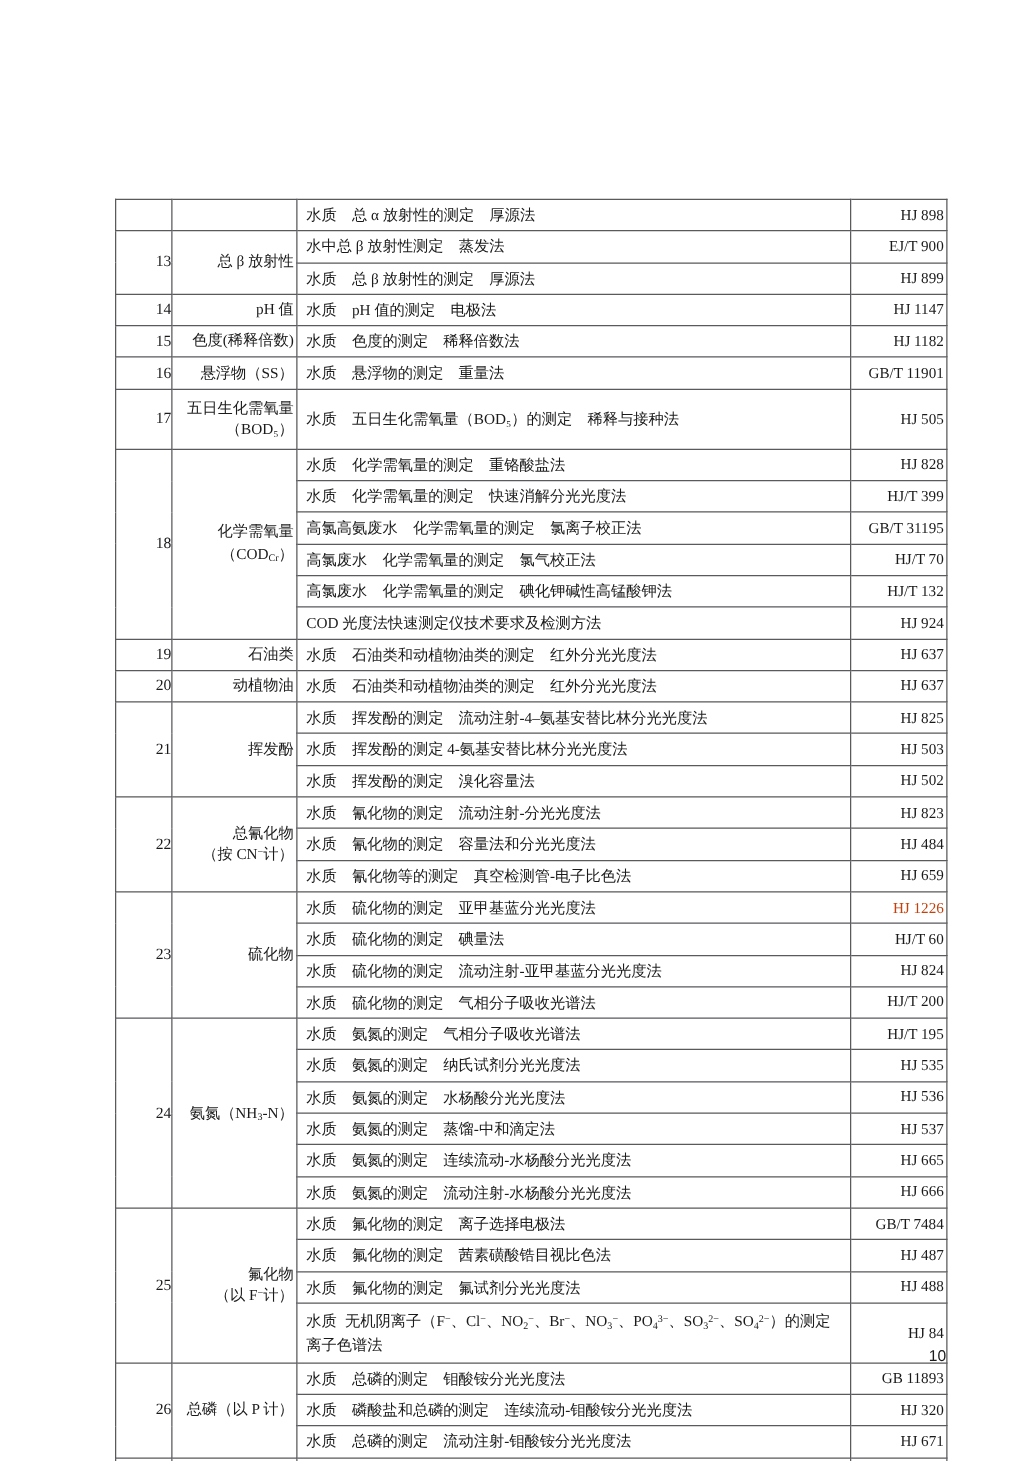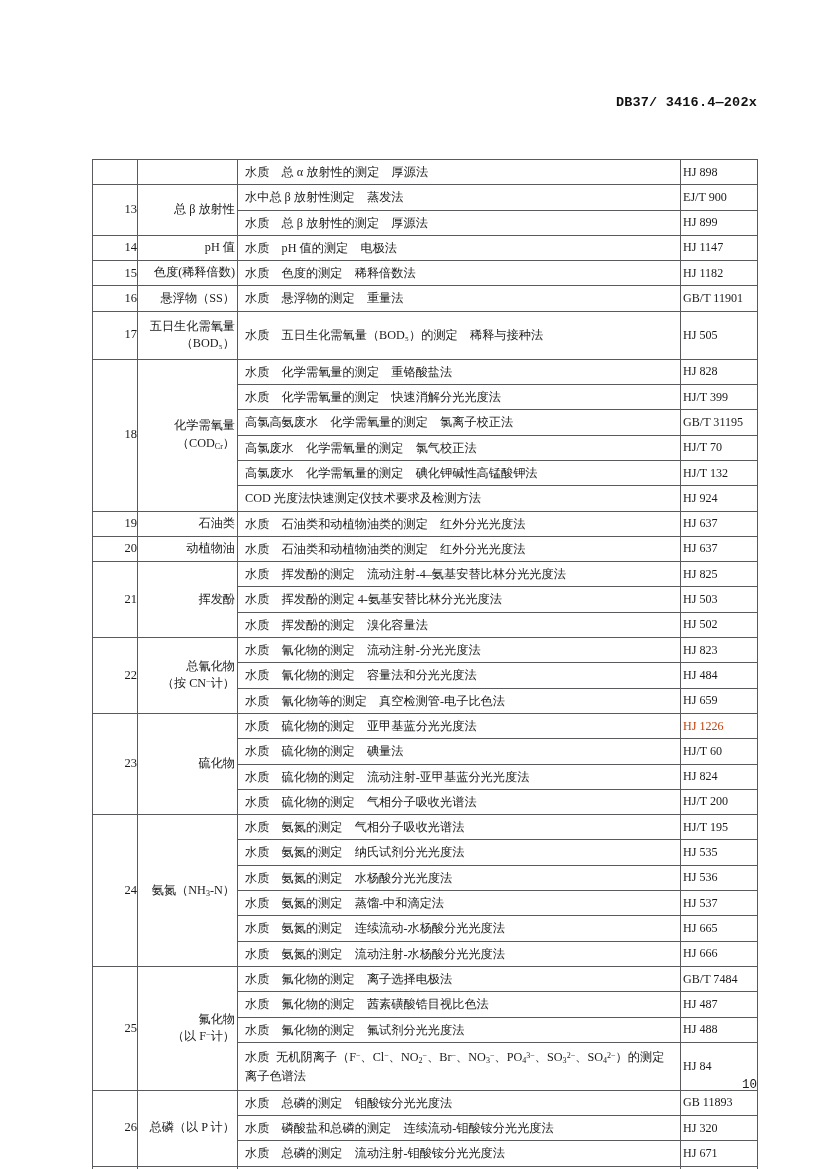--- a/index.html
+++ b/index.html
@@ -74,21 +74,21 @@
     font-size: 12.2px;
     line-height: 1.45;
   }
   td.c-meth-cell {
     text-align: left;
     padding: 3px 6px 3px 7px;
     font-size: 12.2px;
     line-height: 1.5;
   }
   td.c-std-cell {
-    text-align: left;
+    text-align: right;
     font-size: 12.1px;
     font-family: "Liberation Serif", serif;
     padding: 3px 2px;
     white-space: nowrap;
   }
   td.c-std-cell.hl { color: #c2410c; border-radius: 12px; }
 
   .row-h { height: 24px; }
   .row-h2 { height: 48px; }
 
@@ -97,30 +97,29 @@
   .sp { display: inline-block; width: 0.55em; }
 
   
   .page-num {
     position: absolute;
     left: 92px;
     right: 69px;
     top: 1078px;
     text-align: right;
     font-size: 12.5px;
-    font-family: Liberation Mono, monospace;
+    font-family: Liberation Sans, sans-serif;
     color: #1a1a1a;
   }
 </style>
 </head>
 <body>
 
 <div class="page">
 
-  <div class="doc-header">DB37/ 3416.4—202x</div>
 
   <table class="std-table">
     <colgroup>
       <col class="c-no">
         <col class="c-item">
         <col class="c-meth">
         <col class="c-std">
     </colgroup>
     <tbody>
 

